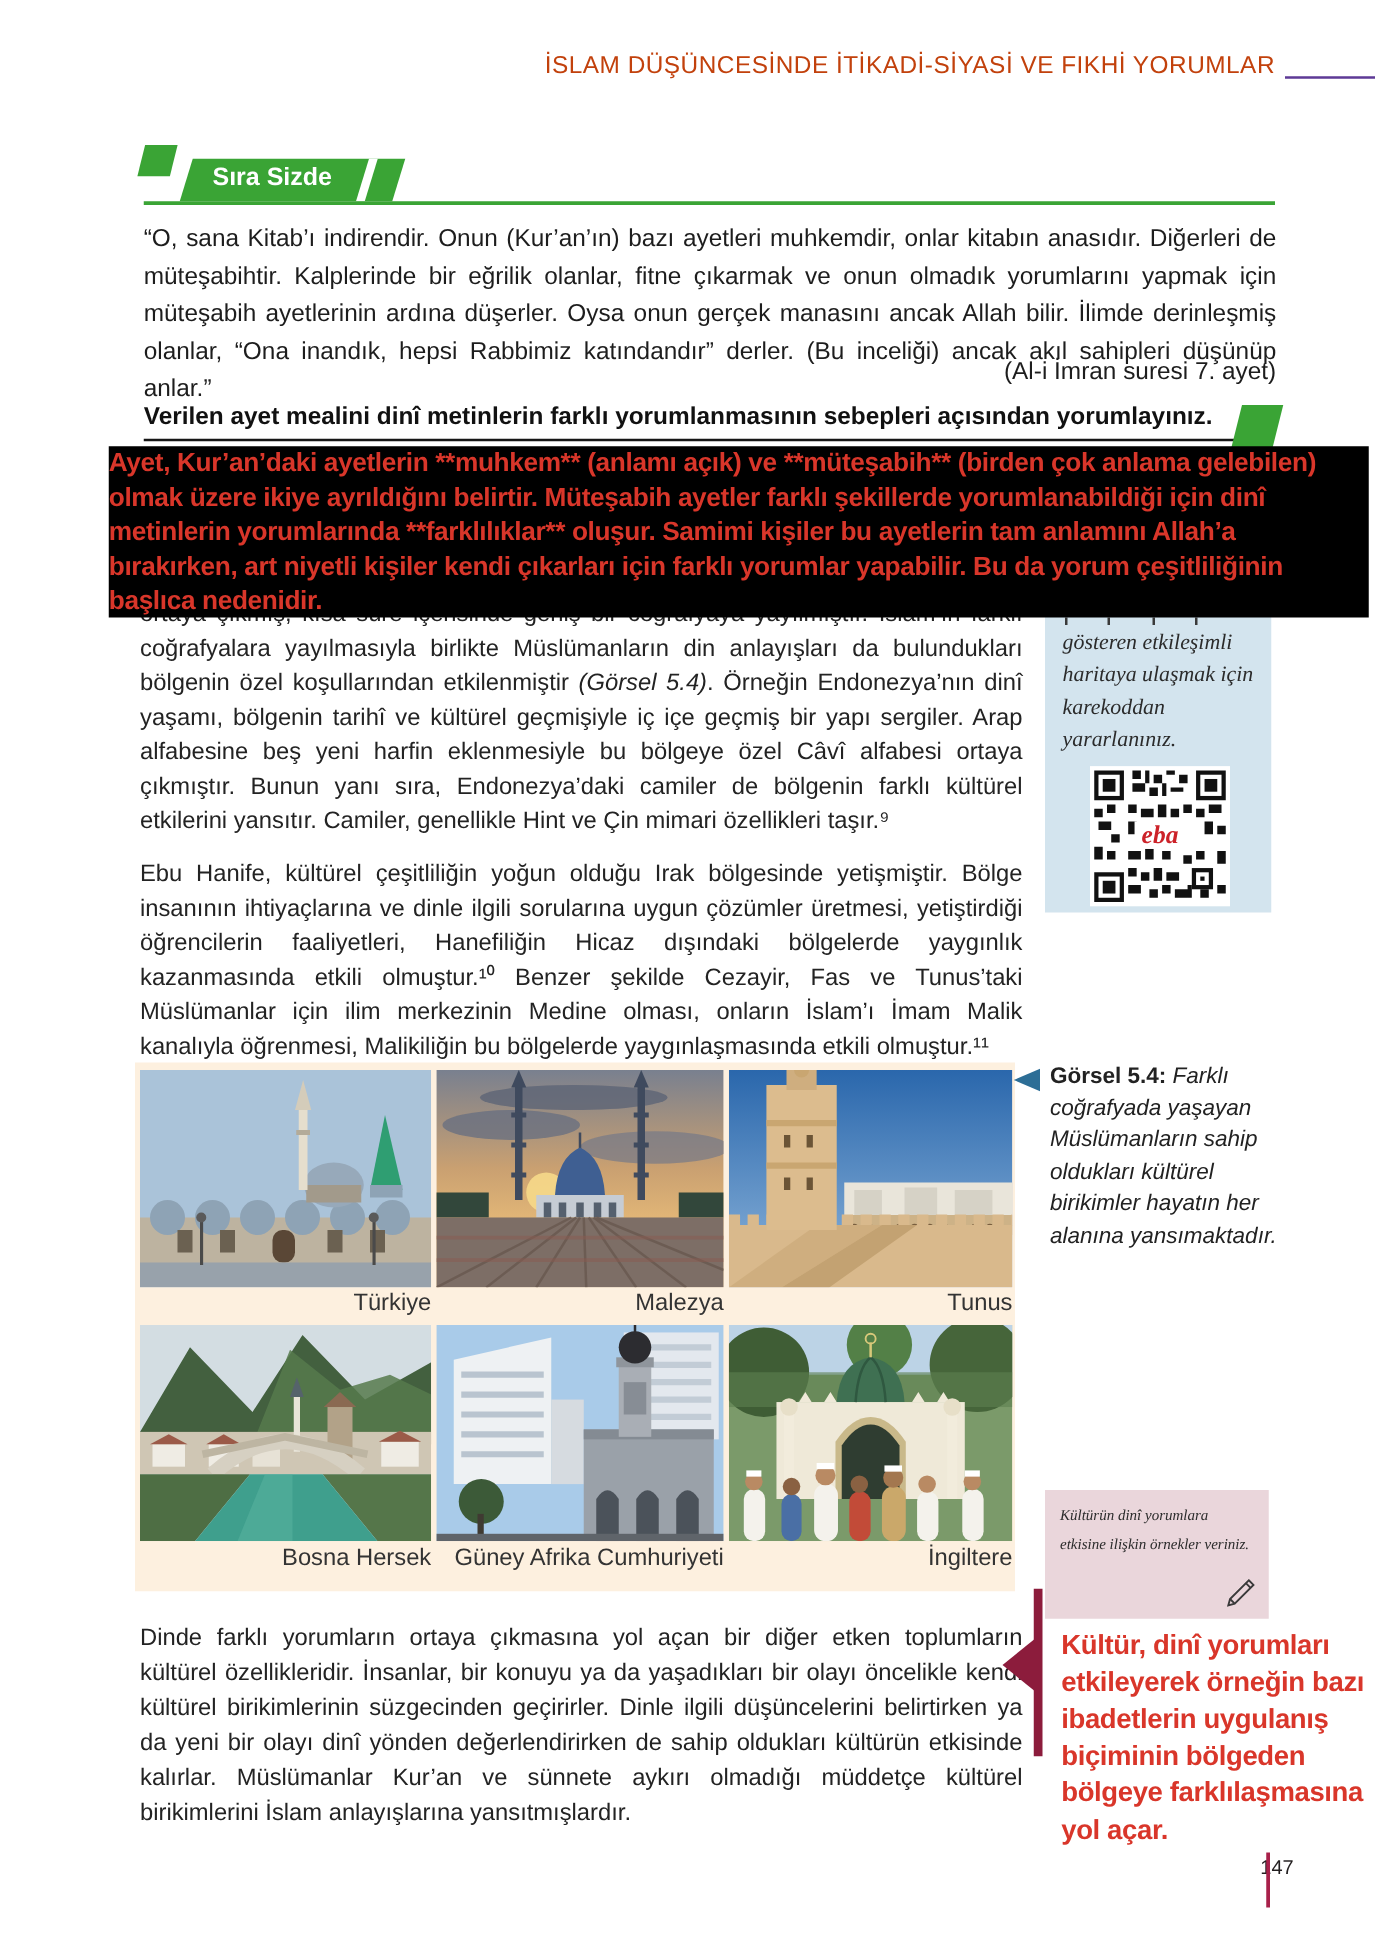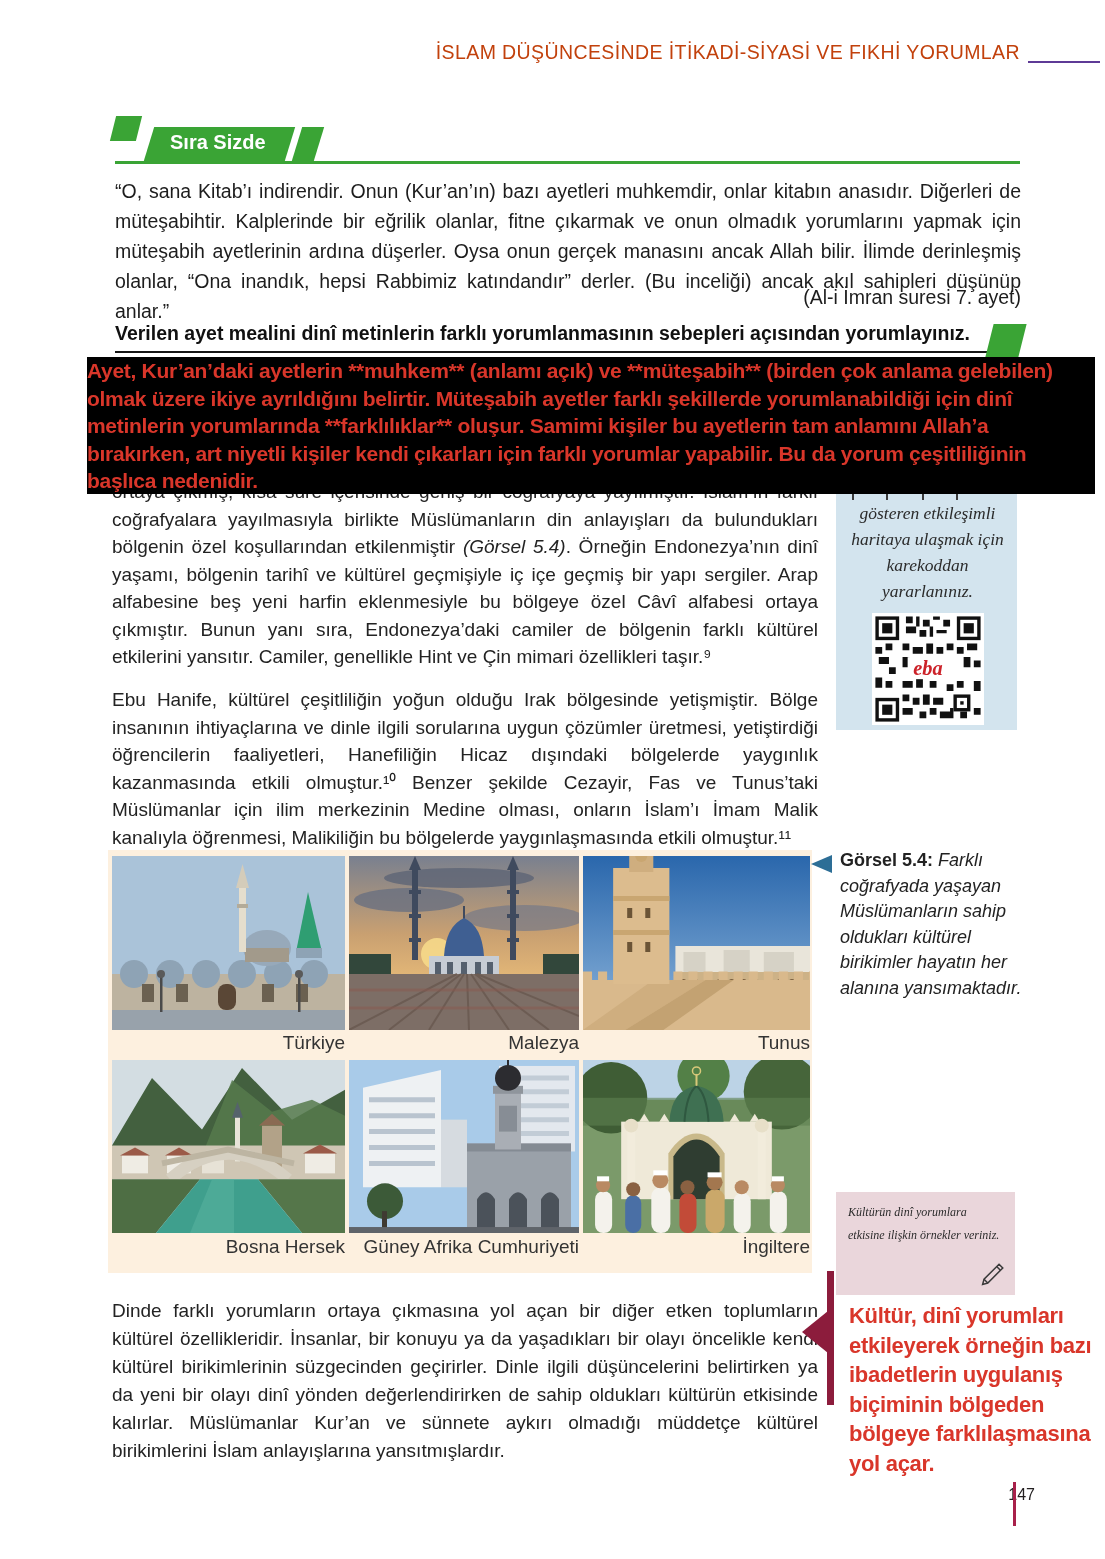--- a/index.html
+++ b/index.html
@@ -34,21 +34,21 @@
   
   .para{width:706px;font-size:19px;line-height:27.5px;text-align:justify;color:#232323;}
   .p1{left:112px;top:478px;z-index:1;}
   .p2{left:112px;top:686px;}
   .p3{left:112px;top:1297px;line-height:28px;}
   .gorsel-ref{font-style:italic;}
 
   
   .qr-box{left:836px;top:464px;width:181px;height:266px;background:#d3e4ee;z-index:1;box-sizing:border-box;
       padding:6px 12px 10px 14px;font-family:"Liberation Serif",serif;font-style:italic;font-size:17.5px;
-      line-height:26px;color:#2b2b2b;text-align:center;}
+      line-height:26px;color:#2b2b2b;}
   .remnant{left:852px;top:494px;width:2px;height:6px;background:#3a3a3a;
       box-shadow:34px 0 #3a3a3a,70px 0 #3a3a3a,104px 0 #3a3a3a;z-index:2;}
   .qr-code{display:block;margin:9px auto 0 auto;width:112px;height:112px;background:#fff;}
 
   
   .photo-bg{left:108px;top:850px;width:704px;height:423px;background:#fdf0df;}
   .photo{overflow:hidden;}
   .photo svg{display:block;width:100%;height:100%;}
   .caption{font-size:19px;color:#333;text-align:right;}
 

